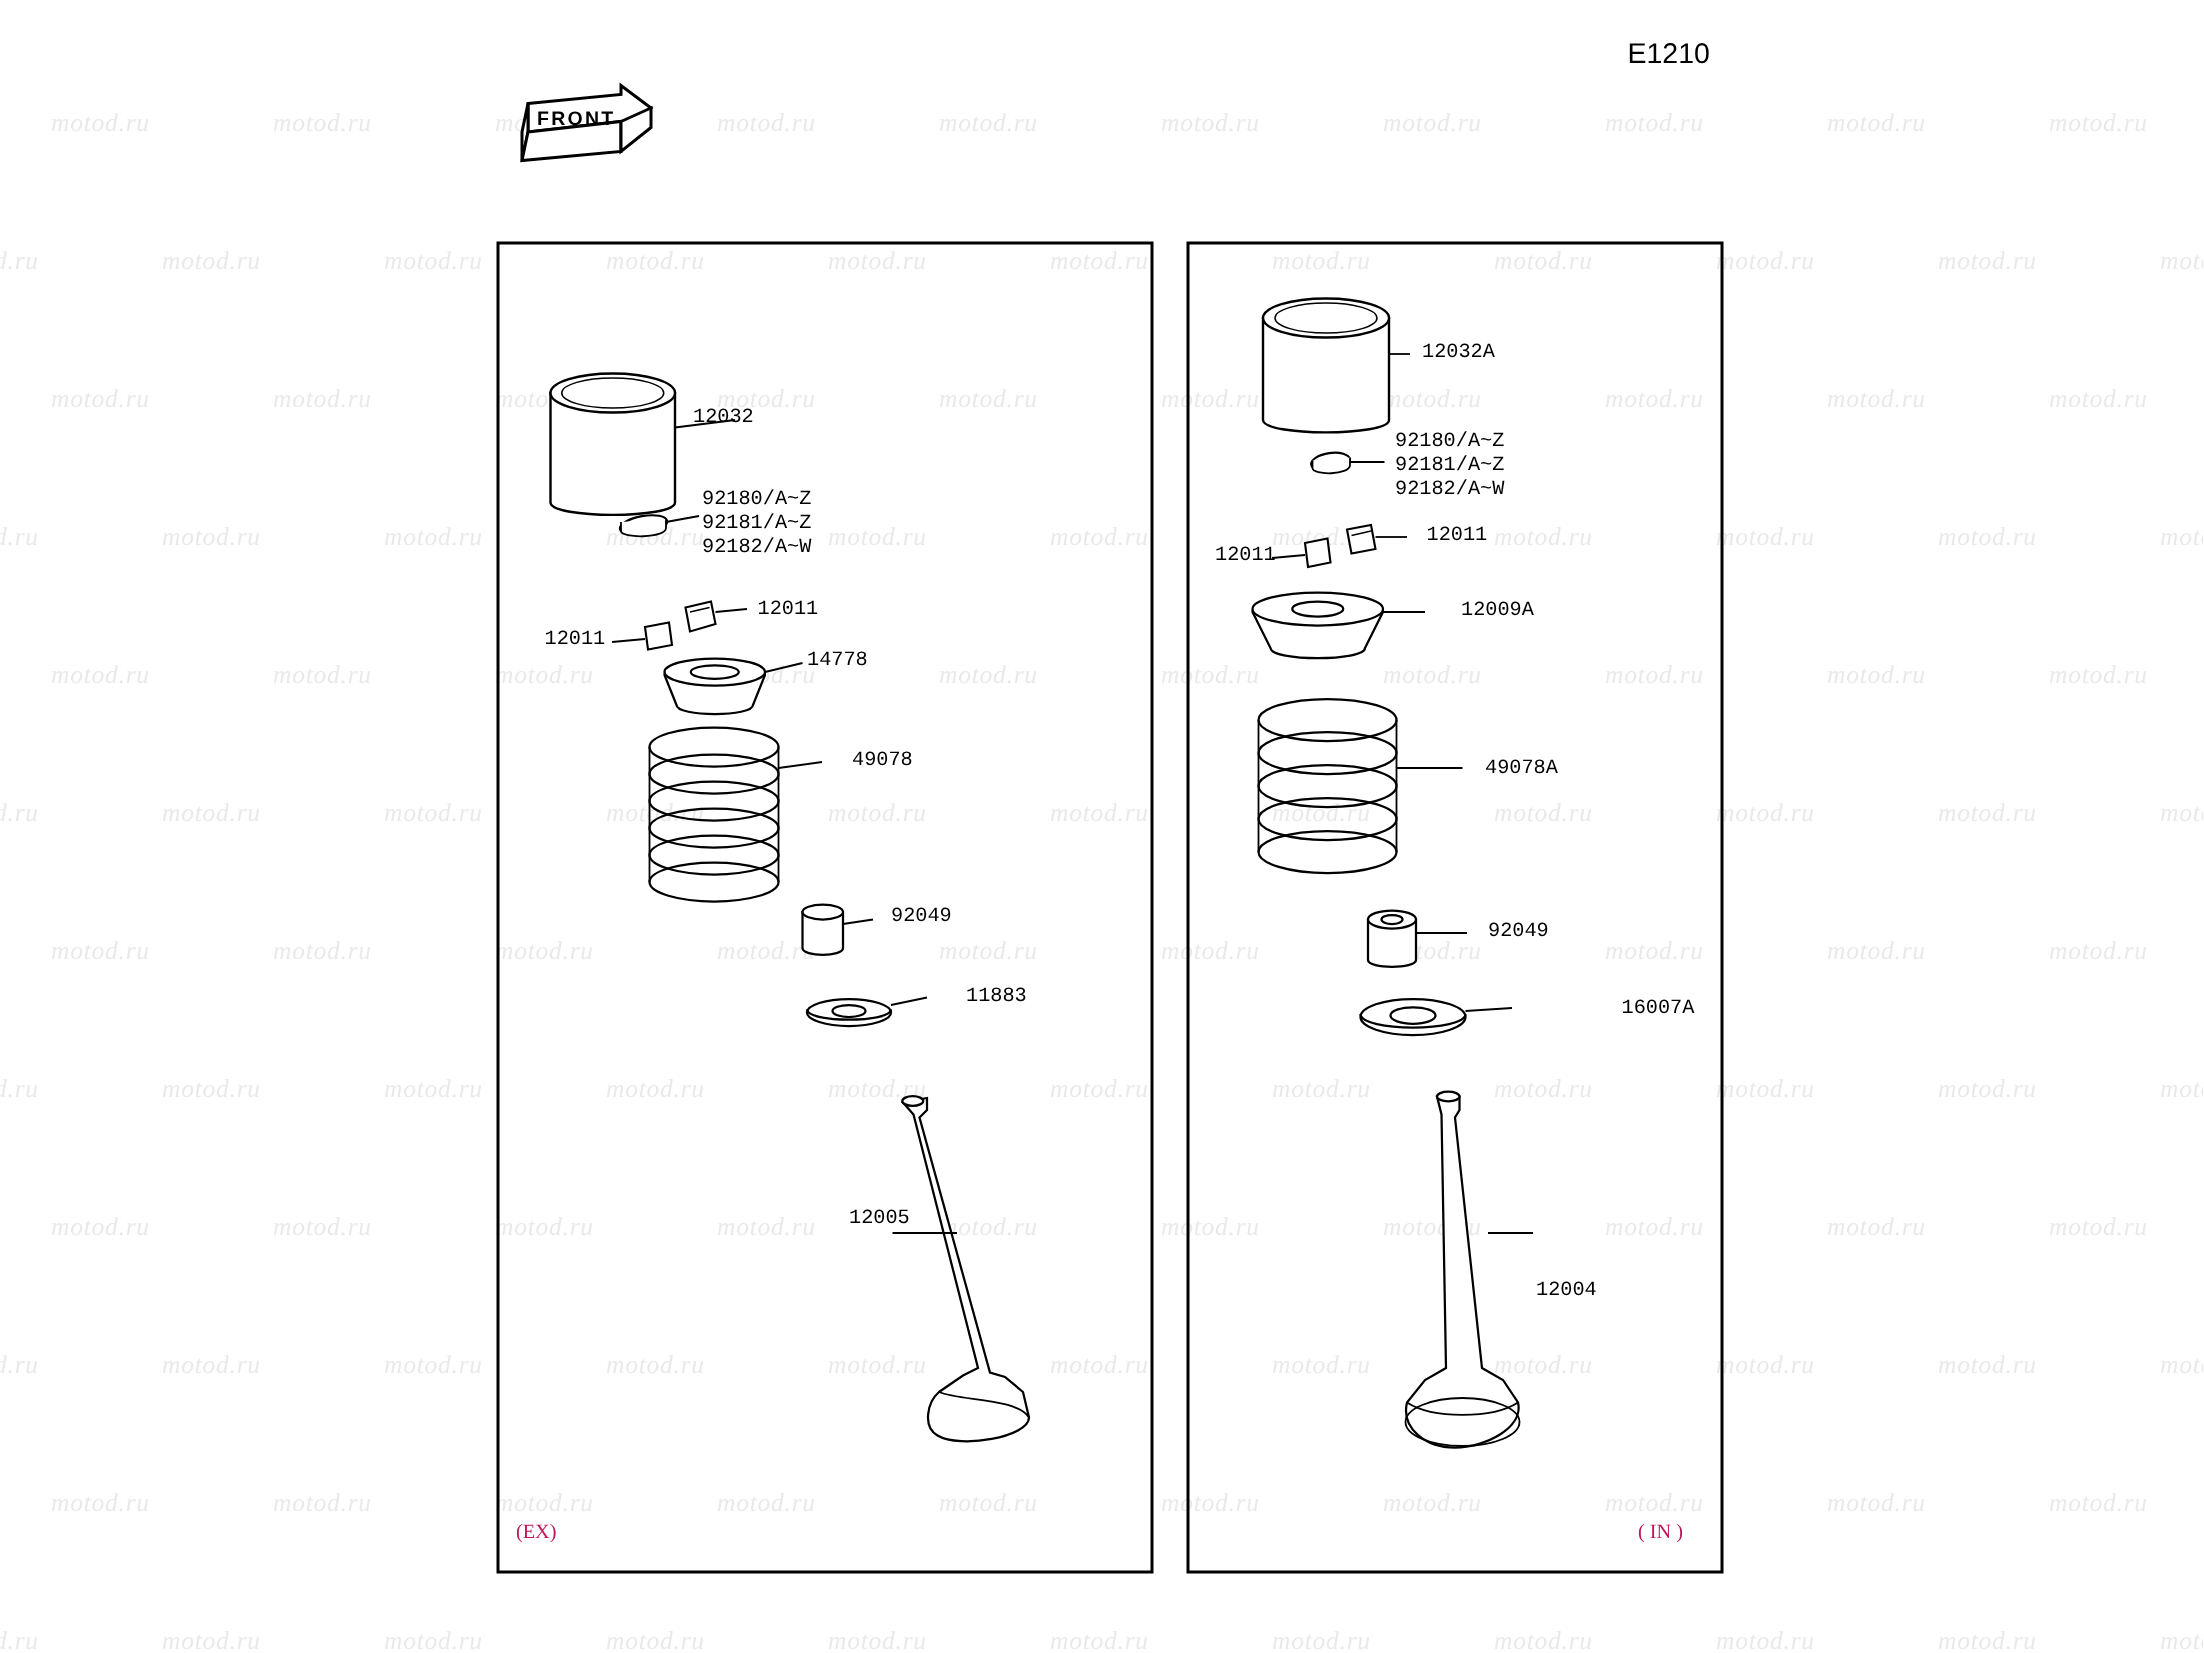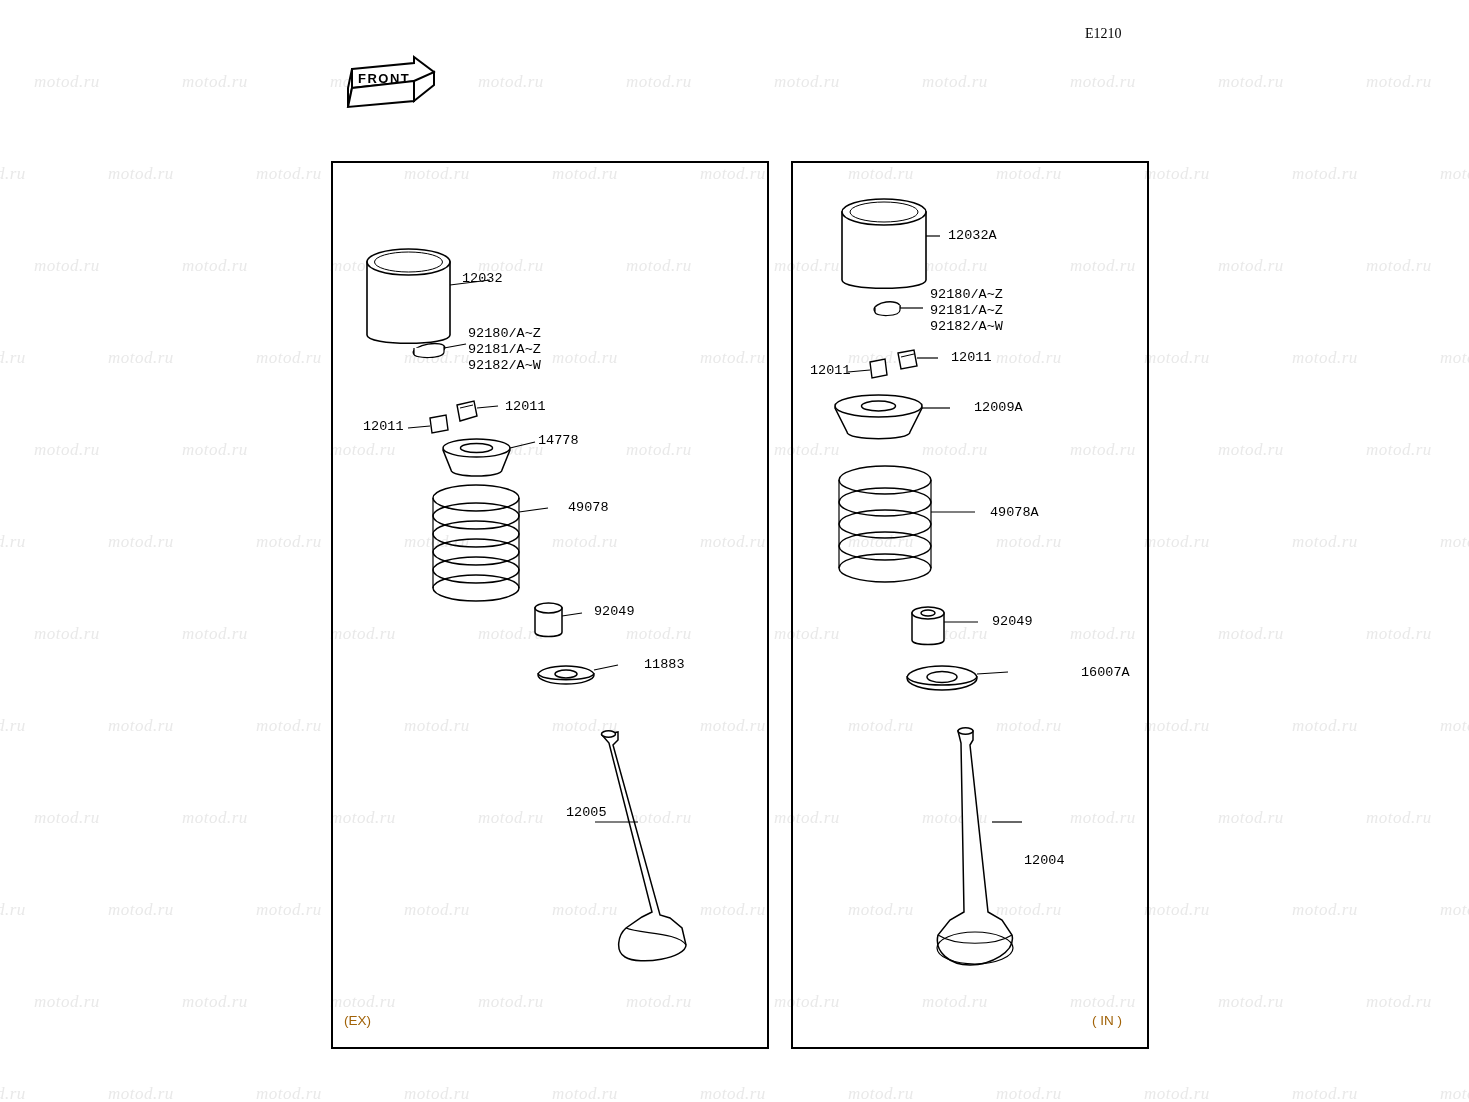--- a/index.html
+++ b/index.html
@@ -40,29 +40,29 @@
   .code-label {
     position: absolute;
     font-family: "Liberation Mono", monospace;
     font-size: 13.5px;
     color: #000;
     white-space: pre;
     line-height: 16px;
   }
   .diagram-id {
     position: absolute;
+    font-family: Liberation Sans, sans-serif;
+    font-size: 19px;
+    color: #000;
+  }
+  .panel-tag {
+    position: absolute;
     font-family: Liberation Serif, serif;
-    font-size: 14px;
-    color: #000;
-  }
-  .panel-tag {
-    position: absolute;
-    font-family: Liberation Sans, sans-serif;
     font-size: 13.5px;
-    color: #a16207;
+    color: #be185d;
   }
   svg { display: block; }
 </style>
 </head>
 <body>
 
 <div id="page">
 
   <div id="watermarks">
       <div class="wm" style="color: rgb(233, 233, 233); left: 34px; top: 72px;">motod.ru</div>

